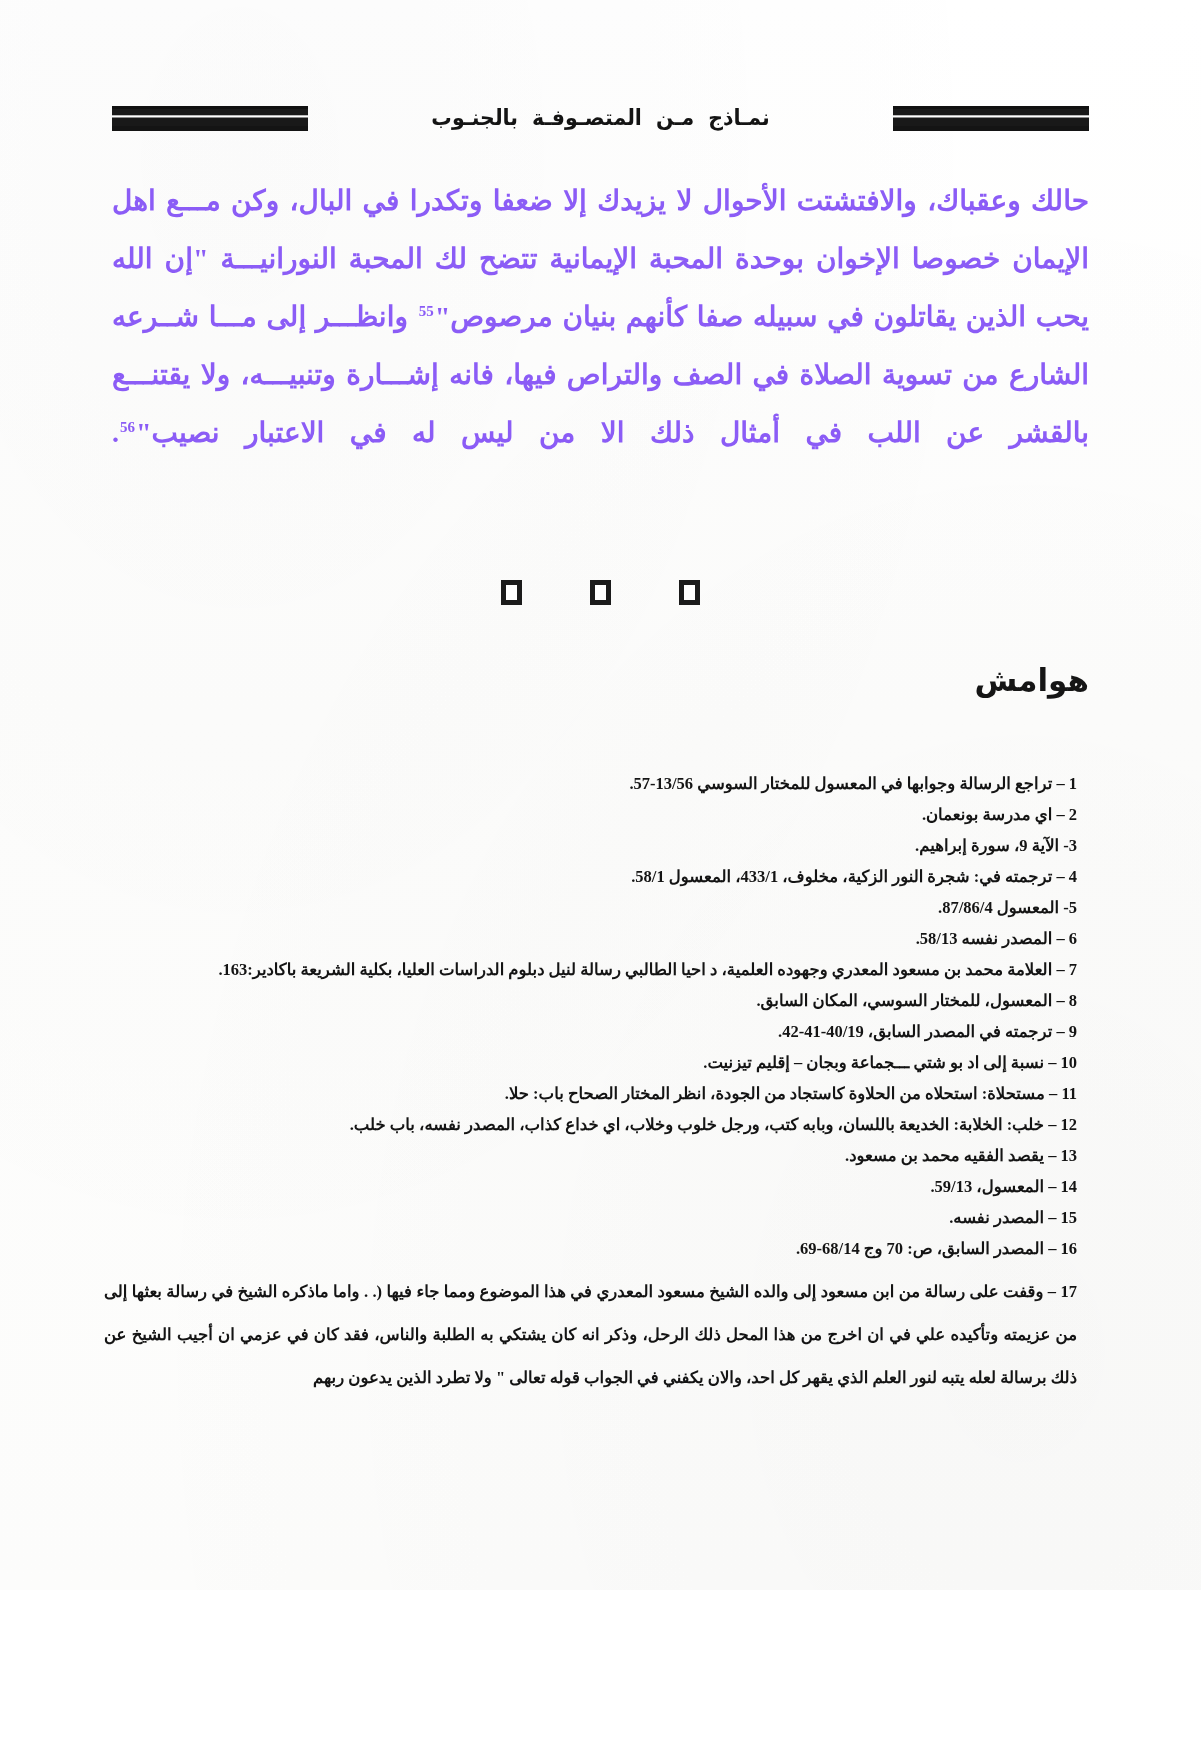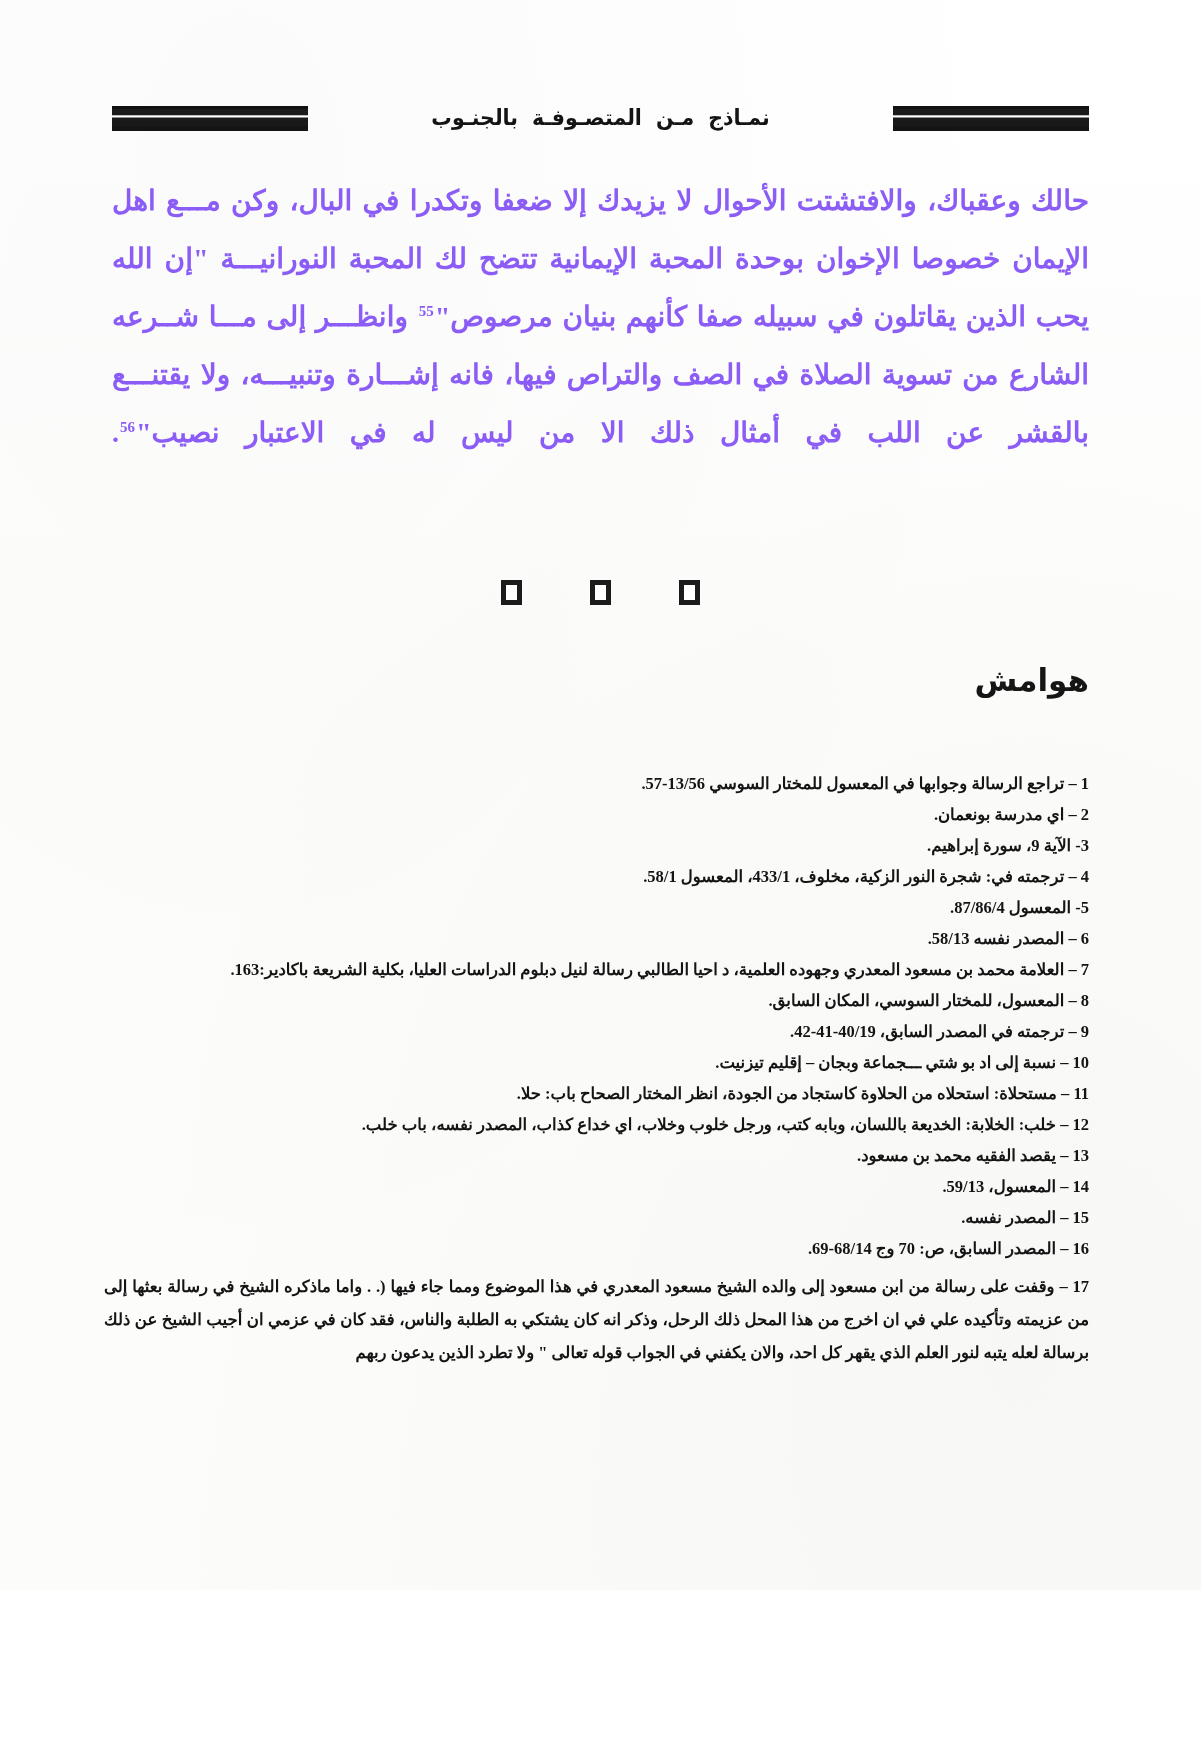--- a/index.html
+++ b/index.html
@@ -134,28 +134,28 @@
     left: 104px;
     direction: rtl;
     font-family: "Liberation Serif", "DejaVu Serif", serif;
     font-size: 16.5px;
     line-height: 31px;
     color: #141414;
     font-weight: 700;
   }
   .footnote {
     text-align: right;
-    margin: 0 0 0 0;
+    margin: 0 12px 0 0;
     white-space: nowrap;
   }
   .footnote.wrap {
     white-space: normal;
     text-align: justify;
     text-align-last: right;
-    line-height: 33px;
+    line-height: 43px;
     margin-top: 6px;
   }
   .fn-num { unicode-bidi: isolate; }
 </style>
 </head>
 <body>
 
 <div class="page">
   <div class="scan-tint"></div>
 

